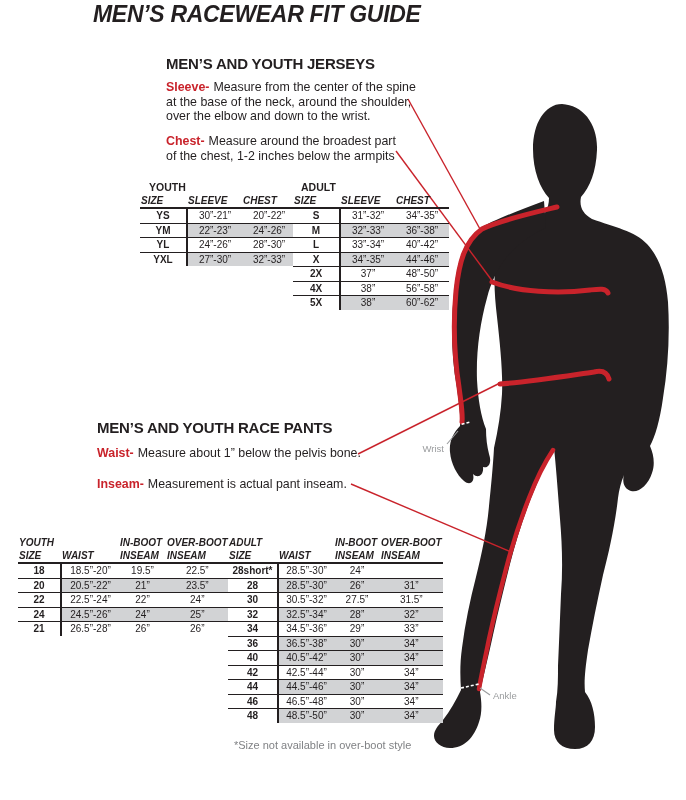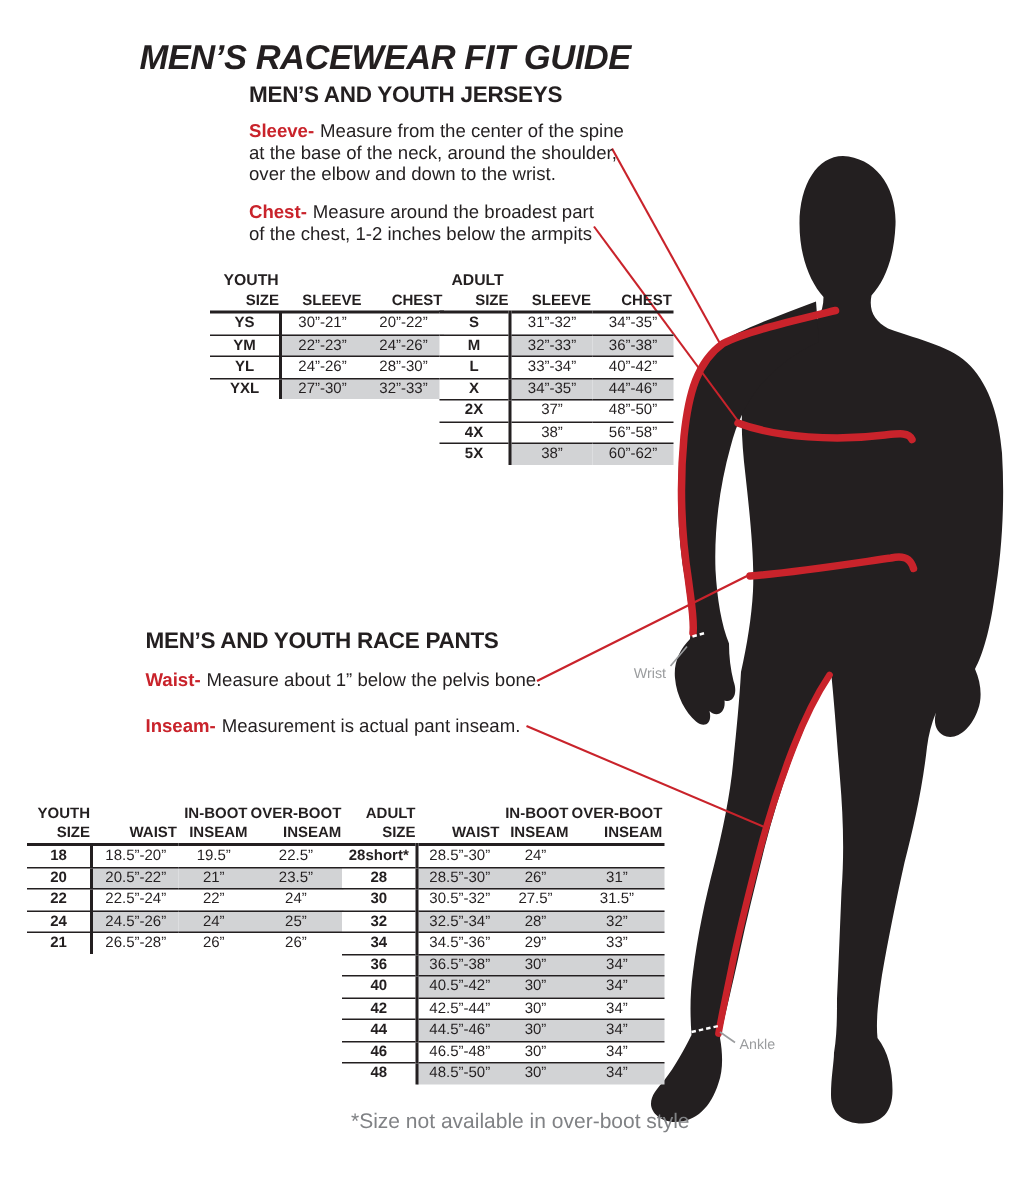--- a/index.html
+++ b/index.html
@@ -10,21 +10,21 @@
     --label-gray:#9a9c9e;
   }
   html,body{margin:0;padding:0;background:#fff;}
   .page{
     position:relative;width:686px;height:800px;background:#fff;
     font-family:"Liberation Sans",sans-serif;color:var(--ink);overflow:hidden;
   }
   .abs{position:absolute;margin:0;}
   svg.figure{position:absolute;left:0;top:0;width:686px;height:800px;}
 
-  .title{left:93px;top:25px;font-size:23px;font-weight:800;font-style:italic;letter-spacing:-0.3px;}
+  .title{left:93px;top:1px;font-size:23px;font-weight:800;font-style:italic;letter-spacing:-0.3px;}
   .section-heading{font-size:15px;font-weight:800;letter-spacing:-0.2px;}
   #jerseys-heading{left:166px;top:55px;}
   #pants-heading{left:97px;top:419px;}
 
   .para{font-size:12.4px;line-height:14.6px;white-space:pre-line;}
   #sleeve-para{left:166px;top:80px;}
   #chest-para{left:166px;top:134px;}
   #waist-para{left:97px;top:446px;}
   #inseam-para{left:97px;top:477px;}
   .lead{color:var(--accent);font-weight:700;margin-right:4px;}
@@ -32,22 +32,22 @@
   .group-label{font-size:10.5px;font-weight:700;}
   #youth-jersey-label{left:149px;top:181px;}
   #adult-jersey-label{left:301px;top:181px;}
 
   #youth-jersey{left:140px;top:194px;}
   #adult-jersey{left:293px;top:194px;}
   #youth-pants{left:18px;top:536px;}
   #adult-pants{left:228px;top:536px;}
 
   table.fit{border-collapse:collapse;}
-  .fit th{font-size:10px;font-weight:700;height:13px;padding:0 1px;text-align:right;
-          vertical-align:middle;white-space:nowrap;}
+  .fit th{font-size:10px;font-weight:700;height:13px;padding:0 1px;text-align:left;
+          vertical-align:middle;white-space:nowrap;font-style:italic;}
   .fit td{font-size:10px;height:13.5px;padding:0 1px;text-align:center;
           vertical-align:middle;white-space:nowrap;}
   .fit thead{border-bottom:2px solid var(--ink);}
   .fit tbody tr + tr{border-top:1px solid var(--ink);}
   .fit td.size-cell{font-weight:700;border-right:2px solid var(--ink);background:#fff;}
   .fit tr.shade td.val-cell{background:var(--shade);}
 
   .jersey th:nth-child(1),.jersey td:nth-child(1){width:44px;}
   .jersey th:nth-child(2),.jersey td:nth-child(2){width:52px;}
   .jersey th:nth-child(3),.jersey td:nth-child(3){width:52px;}
@@ -55,21 +55,21 @@
   .pants-y th:nth-child(1),.pants-y td:nth-child(1){width:40px;}
   .pants-y th:nth-child(2),.pants-y td:nth-child(2){width:55px;}
   .pants-y th:nth-child(3),.pants-y td:nth-child(3){width:45px;}
   .pants-y th:nth-child(4),.pants-y td:nth-child(4){width:50px;}
 
   .pants-a th:nth-child(1),.pants-a td:nth-child(1){width:47px;}
   .pants-a th:nth-child(2),.pants-a td:nth-child(2){width:53px;}
   .pants-a th:nth-child(3),.pants-a td:nth-child(3){width:44px;}
   .pants-a th:nth-child(4),.pants-a td:nth-child(4){width:50px;}
 
-  .footnote{left:234px;top:739px;font-size:14px;color:var(--note-gray);}
+  .footnote{left:234px;top:739px;font-size:11px;color:var(--note-gray);}
   .fig-label{font-size:9.5px;fill:var(--label-gray);font-family:"Liberation Sans",sans-serif;}
 </style>
 </head>
 <body>
 
 <div class="page">
 
   <svg class="figure" viewBox="0 0 686 800" aria-hidden="true">
 
     <path fill="var(--ink)" d="

